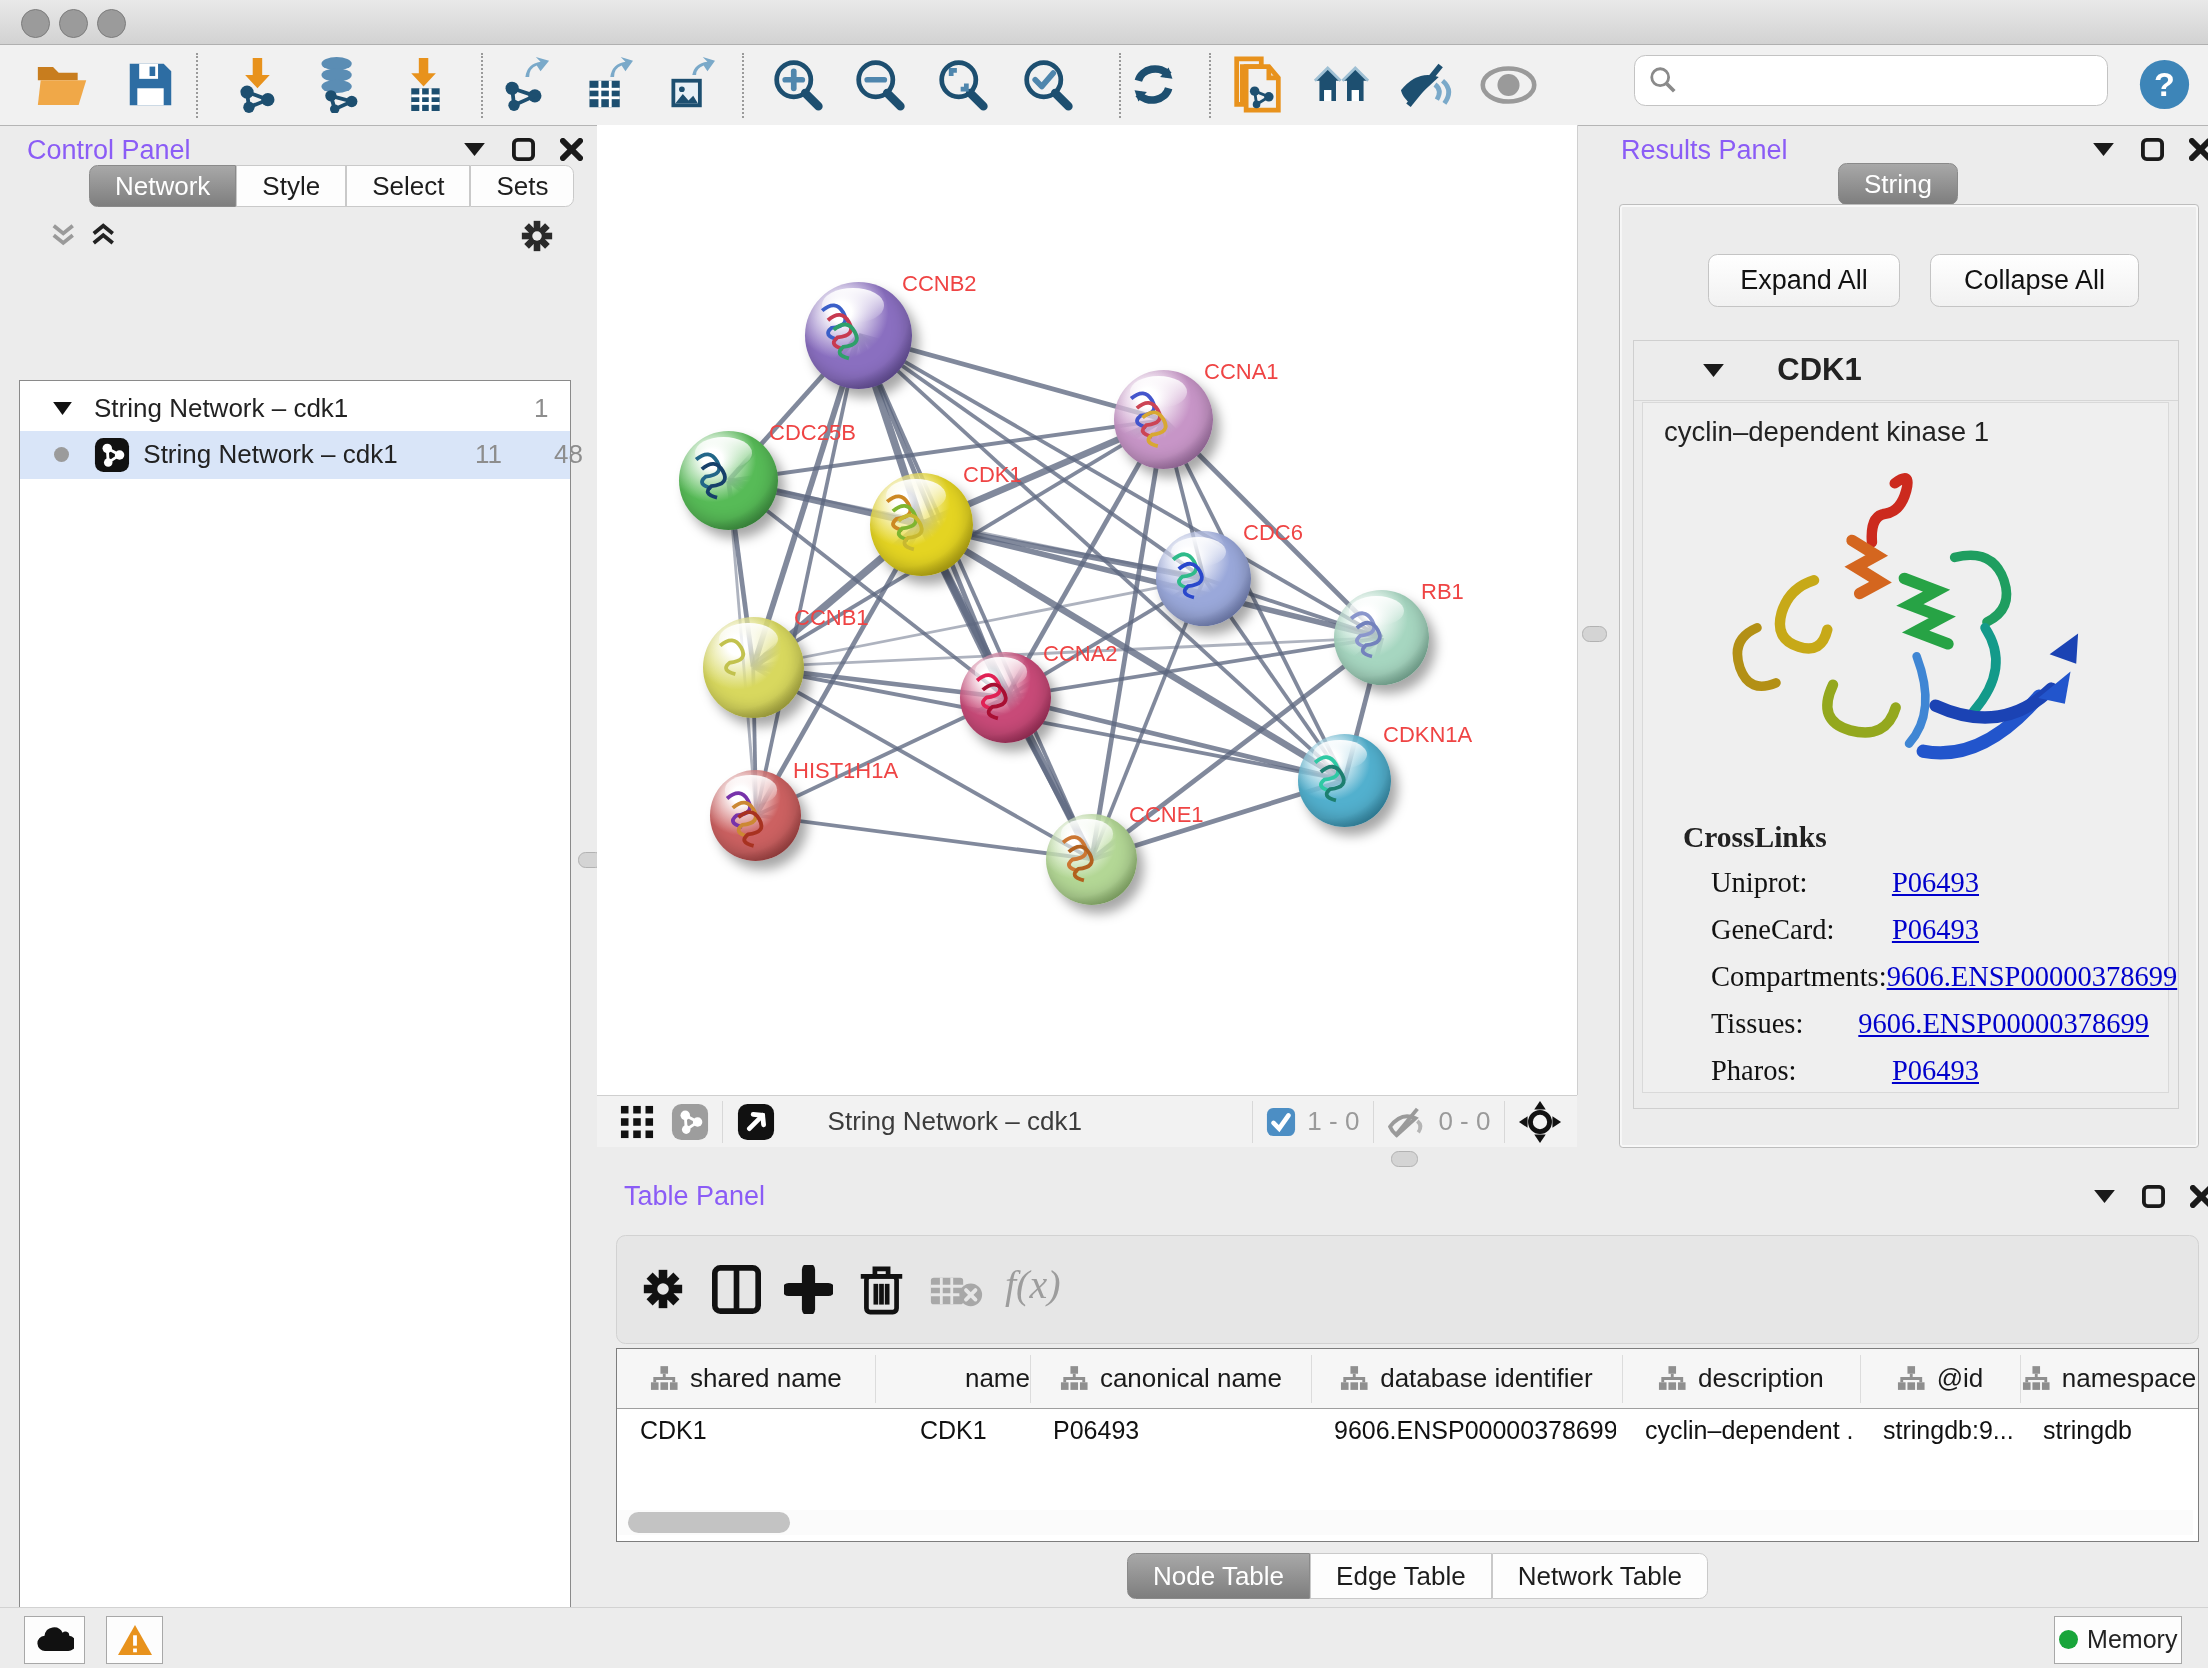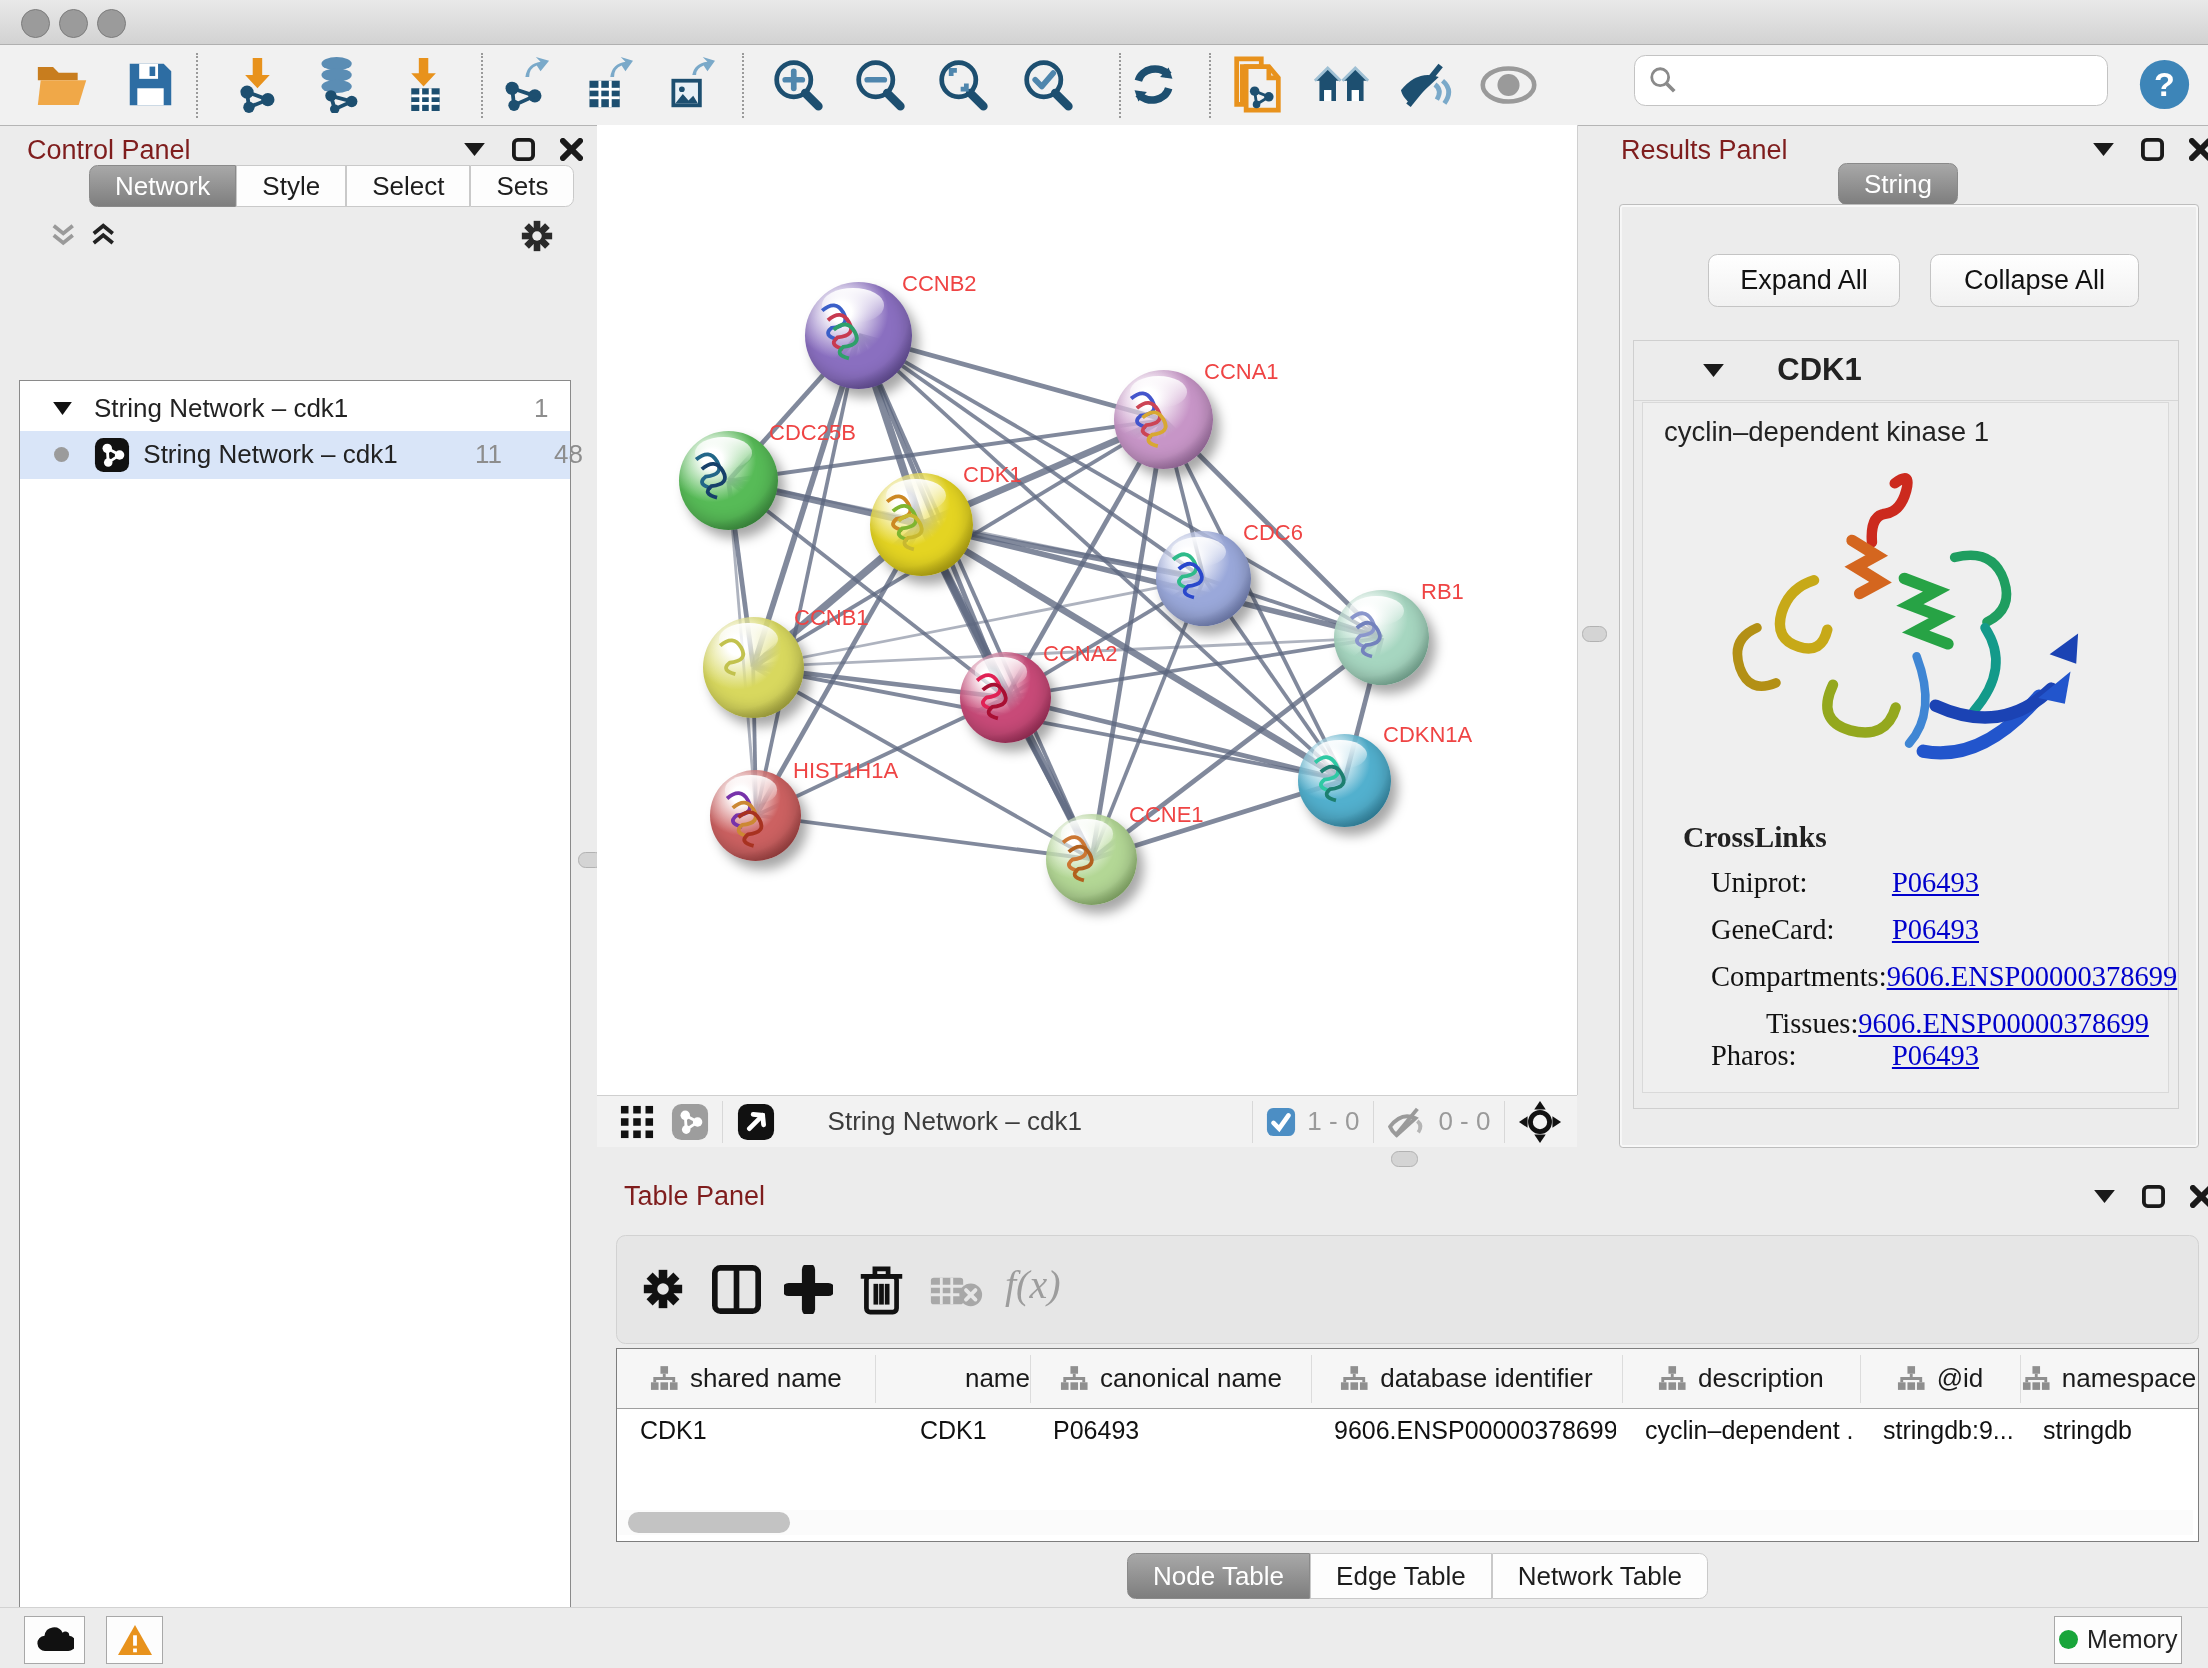--- a/index.html
+++ b/index.html
@@ -15,21 +15,21 @@
   
   #toolbar{left:0;top:45px;width:2208px;height:80px;background:#f1f1f1;border-bottom:1.9px solid #b5b5b5;}
   .tbi{position:absolute;top:11.4px;width:57px;height:57px;display:flex;align-items:center;justify-content:center;}
   .tbsep{position:absolute;top:7.6px;height:65px;border-left:2.9px dotted #9a9a9a;width:0;}
   #search-box{position:absolute;left:1634px;top:9.5px;width:472px;height:49px;background:#fff;
               border:1.9px solid #c3c3c3;border-radius:11.4px;}
   #search-box svg{position:absolute;left:13.3px;top:9.5px;}
   #search-input{position:absolute;left:51px;top:3.8px;width:399px;height:38px;border:none;outline:none;
                 font-size:25px;background:transparent;}
   
-  .panel-title{font-size:27px;color:#7f1d1d;}
+  .panel-title{font-size:27px;color:#8b5cf6;}
   .pctl{position:absolute;display:flex;gap:25px;align-items:center;}
   .tabs{position:absolute;display:flex;}
   .tab{height:40px;line-height:40px;padding:0 25px;background:#fdfdfd;border:1px solid #c9c9c9;
        font-size:26px;color:#1d1d1d;text-align:center;}
   .tab:first-child{border-radius:8.6px 0 0 8.6px;}
   .tab:last-child{border-radius:0 8.6px 8.6px 0;}
   .tab.sel{background:linear-gradient(#a8a8a8,#7e7e7e);color:#fff;border-color:#8a8a8a;}
   .tab.single{border-radius:8.6px;}
   
   #ctrl-tree{left:19px;top:255px;width:550px;height:1322px;background:#fff;border:1.9px solid #8a8a8a;}
@@ -602,21 +602,21 @@
             <span class="serif xl-link">P06493</span>
           </div>
           <div style="display: flex; margin-bottom: 15px;">
             <span class="serif xl-label" style="width:181px">GeneCard:</span>
             <span class="serif xl-link">P06493</span>
           </div>
           <div style="display: flex; margin-bottom: 15px;">
             <span class="serif xl-label" style="width:181px">Compartments:</span>
             <span class="serif xl-link">9606.ENSP00000378699</span>
           </div>
-          <div style="display: flex;  text-align: right;">
+          <div style="display: flex; margin-bottom: 15px;">
             <span class="serif xl-label" style="width:181px">Tissues:</span>
             <span class="serif xl-link">9606.ENSP00000378699</span>
           </div>
           <div style="display: flex; margin-bottom: 15px;">
             <span class="serif xl-label" style="width:181px">Pharos:</span>
             <span class="serif xl-link">P06493</span>
           </div>
         </div>
     </div>
   </div>

